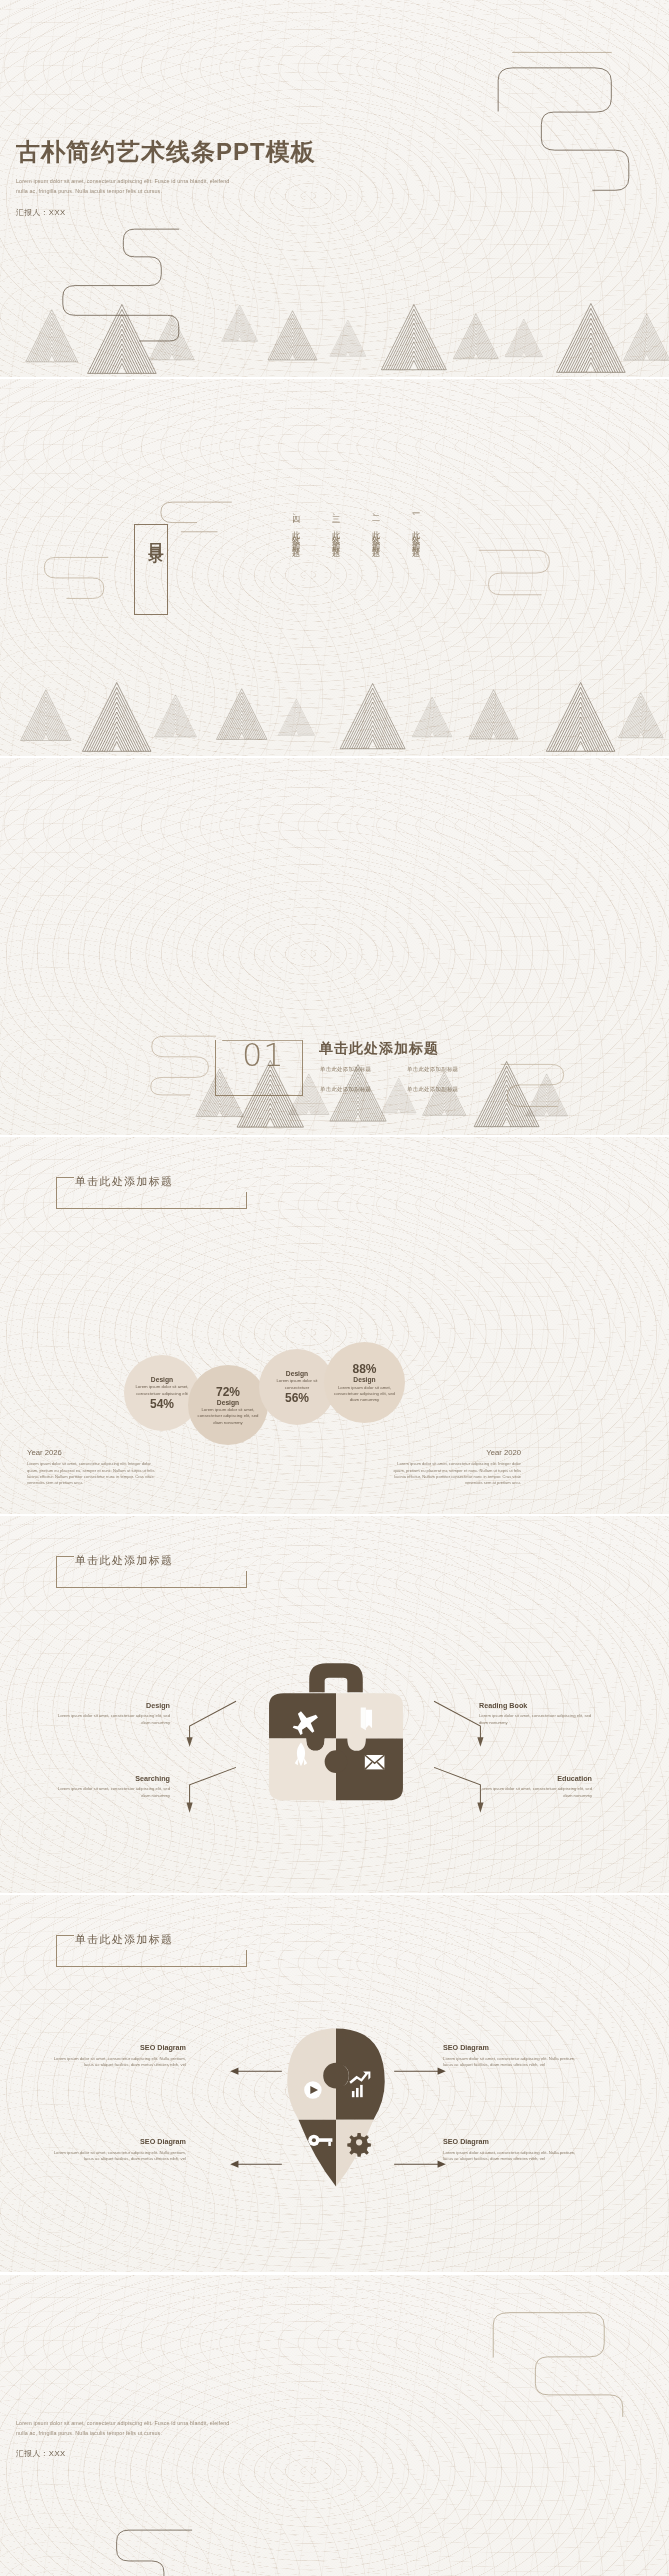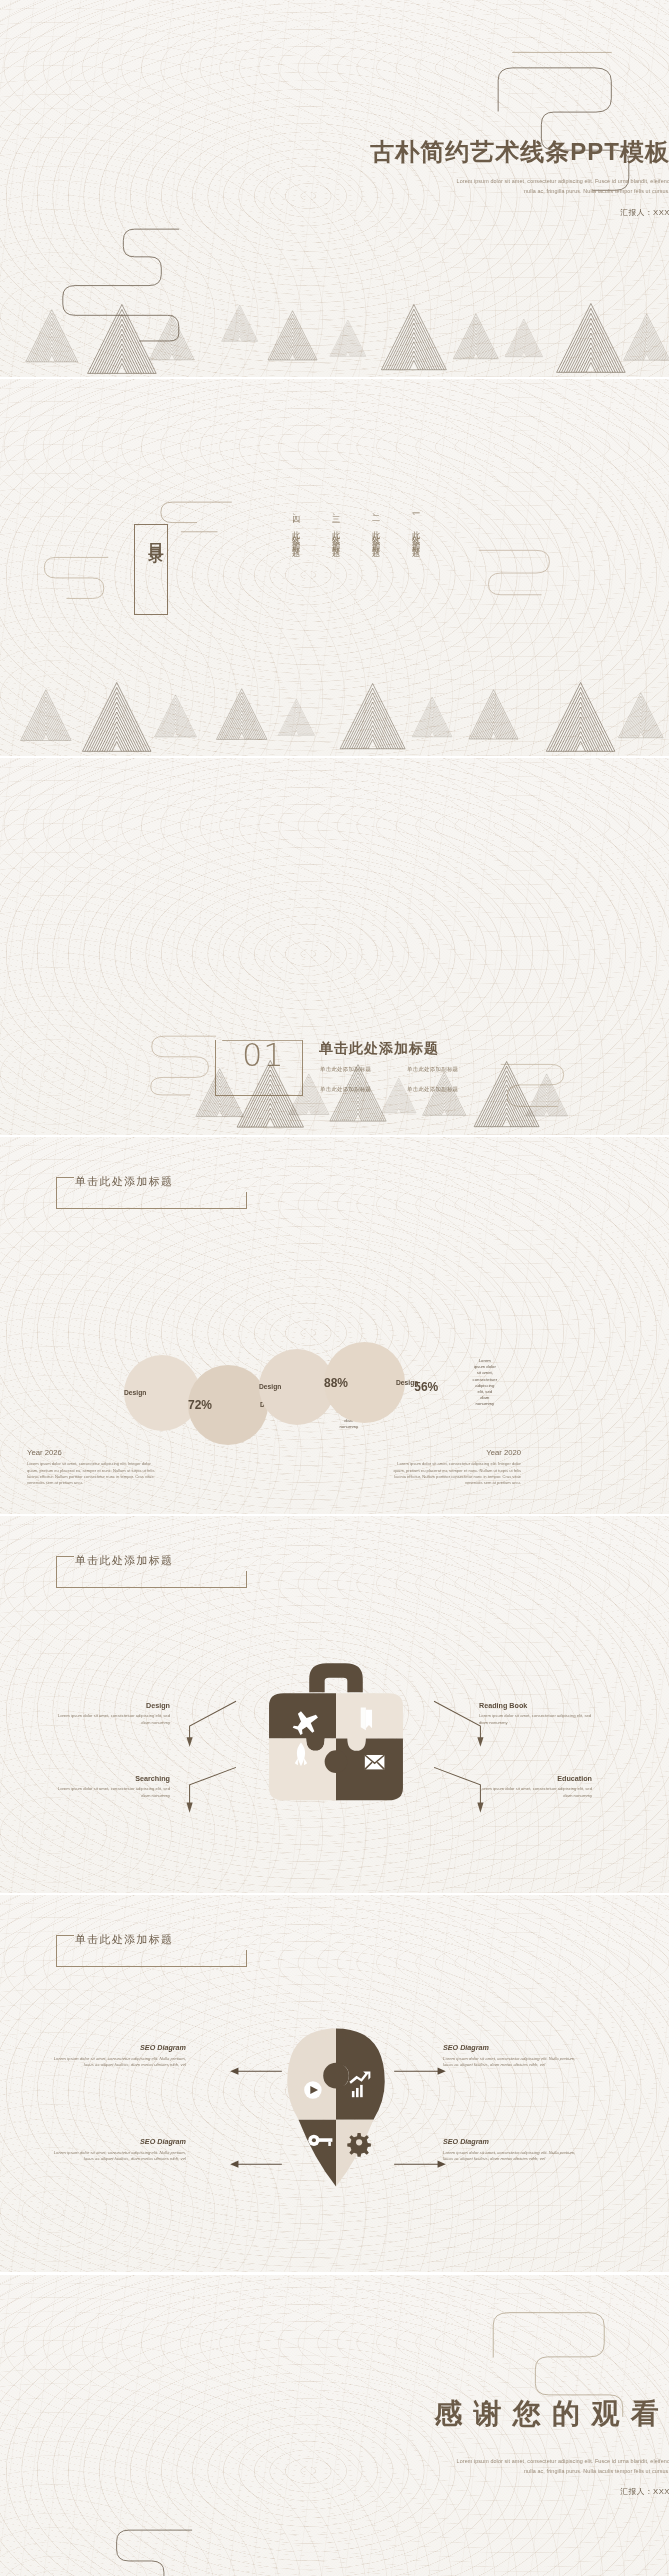--- a/index.html
+++ b/index.html
@@ -64,41 +64,40 @@
 
   
   .meander { position: absolute; pointer-events: none; }
   .meander svg { display: block; }
 
   
   .mountains { position: absolute; left: 0; bottom: 0; width: 670px; pointer-events: none; }
   .mountains svg { display: block; width: 670px; }
 
   
-  .title-wrap { position: absolute; left: 0; right: 0; top: 138px; text-align: right; }
+  .title-wrap { position: absolute; left: 16px; right: 0; top: 138px; text-align: left; }
   .main-title {
     font-size: 24px;
     font-weight: bold;
     letter-spacing: 1px;
     color: #6b5b48;
     line-height: 1.15;
   }
   .title-sub {
     margin-top: 10.3px;
     font-size: 5.4px;
     line-height: 1.9;
     color: #9a8b79;
     letter-spacing: 0.1px;
   }
   .title-author {
     margin-top: 11.3px;
     font-size: 7.7px;
     color: #6d5f4d;
     letter-spacing: 0.5px;
-    margin-left: 8px;
   }
   .center-thanks {
     font-size: 28px; font-weight: bold; color: #6b5b48; letter-spacing: 11.3px;
     padding-left: 11.3px;
   }
   .toc-frame {
     position: absolute;
     left: 134px; top: 145px;
     width: 34px; height: 91px;
     border: 1px solid #8a7862;
@@ -167,22 +166,22 @@
   .head-frame .hf-l { position: absolute; left: 0; top: 0; width: 1px; height: 32px; background: #9d8b72; }
   .head-frame .hf-tl { position: absolute; left: 0; top: 0; width: 17.5px; height: 1px; background: #9d8b72; }
   .head-frame .hf-b { position: absolute; left: 0; bottom: 0; width: 191px; height: 1px; background: #9d8b72; }
   .head-frame .hf-r { position: absolute; right: 0; bottom: 0; width: 1px; height: 17.5px; background: #9d8b72; }
   .head-title {
     position: absolute; left: 75px; top: 38px;
     font-size: 10.8px; color: #6b5b48; letter-spacing: 1.5px;
   }
 
   
-  .circ { position: absolute; border-radius: 50%; display: flex; flex-direction: row;
-          align-items: center; justify-content: space-between; text-align: center; gap: 48px; }
+  .circ { position: absolute; border-radius: 50%; display: flex; flex-direction: column;
+          align-items: center; justify-content: center; text-align: center; }
   .circ .cd { font-size: 6.7px; font-weight: bold; color: #5a4c3c; margin-bottom: 1.5px; }
   .circ .cb { font-size: 4.3px; line-height: 1.45; color: #6b5d4d; padding: 0 6.2px; }
   .circ .cp { font-size: 12px; font-weight: bold; color: #5a4c3c; }
   .c1 { left: 124px; top: 218px; width: 76px; height: 76px; background: #e8ddd1; }
   .c2 { left: 188px; top: 228px; width: 80px; height: 80px; background: #ded0c0; }
   .c3 { left: 259px; top: 212px; width: 76px; height: 76px; background: #e5d9cc; }
   .c4 { left: 324px; top: 205px; width: 81px; height: 81px; background: #e4d7c8; }
 
   .yr { position: absolute; width: 129px; }
   .yr .yt { font-size: 7.7px; color: #7a6a57; margin-bottom: 4.1px; }
@@ -194,21 +193,21 @@
   .bc-wrap { position: absolute; left: 233px; top: 140px; }
   .item4 { position: absolute; width: 113px; }
   .item4 .it { font-size: 7.2px; font-weight: bold; color: #5c4d3c; margin-bottom: 2.6px; }
   .item4 .ib { font-size: 4.2px; line-height: 1.6; color: #8c7e6c; }
   .i-tl { left: 57px; top: 185px; text-align: right; }
   .i-tr { left: 479px; top: 185px; text-align: left; }
   .i-bl { left: 57px; top: 258px; text-align: right; }
   .i-br { left: 479px; top: 258px; text-align: right; }
 
   
-  .seo-item { position: absolute; width: 139px; font-style: italic; }
+  .seo-item { position: absolute; width: 139px; }
   .seo-item .st { font-size: 7.2px; font-weight: bold; color: #5c4d3c; margin-bottom: 3.1px; }
   .seo-item .sb { font-size: 4.3px; line-height: 1.6; color: #8c7e6c; }
   .s-tl { left: 47px; top: 148px; text-align: right; }
   .s-tr { left: 443px; top: 148px; text-align: left; }
   .s-bl { left: 47px; top: 242px; text-align: right; }
   .s-br { left: 443px; top: 242px; text-align: left; }
 
   .arrow { position: absolute; }
   .arrow svg { display: block; }
 </style>
@@ -662,21 +661,20 @@
   <div class="slide">
     <div class="grain"></div>
 
     <div class="meander" style="left:484px; top:25px;">
       <svg width="149" height="124" viewBox="0 0 290 240" fill="none" stroke="#b5a791" stroke-width="1.6" stroke-linecap="round">
         <path d="M18 110 L18 48 Q18 24 48 24 L204 24 Q234 24 234 50 L234 84 Q234 110 206 110 L124 110 Q100 110 100 134 L100 162 Q100 184 126 184 L244 184 Q270 184 270 208 L270 226"></path>
       </svg>
     </div>
 
     <div class="title-wrap" style="top:120px;">
-      <div class="center-thanks">感谢您的观看</div>
       <div class="title-sub" style="margin-top:23px;">
         <div>Lorem ipsum dolor sit amet, consectetur adipiscing elit. Fusce id urna blandit, eleifend</div>
         <div>nulla ac, fringilla purus. Nulla iaculis tempor felis ut cursus.</div>
       </div>
       <div class="title-author">汇报人：XXX</div>
     </div>
 
     <div class="meander" style="left:61px; top:251px;">
       <svg width="139" height="108" viewBox="0 0 270 210" fill="none" stroke="#6f6152" stroke-width="1.6" stroke-linecap="round">
         <path d="M254 8 L132 8 Q108 8 108 30 L108 46 Q108 68 132 68 L176 68 Q200 68 200 90 L200 106 Q200 128 174 128 L44 128 Q20 128 20 150 L20 166 Q20 188 44 188 L200 188"></path>

